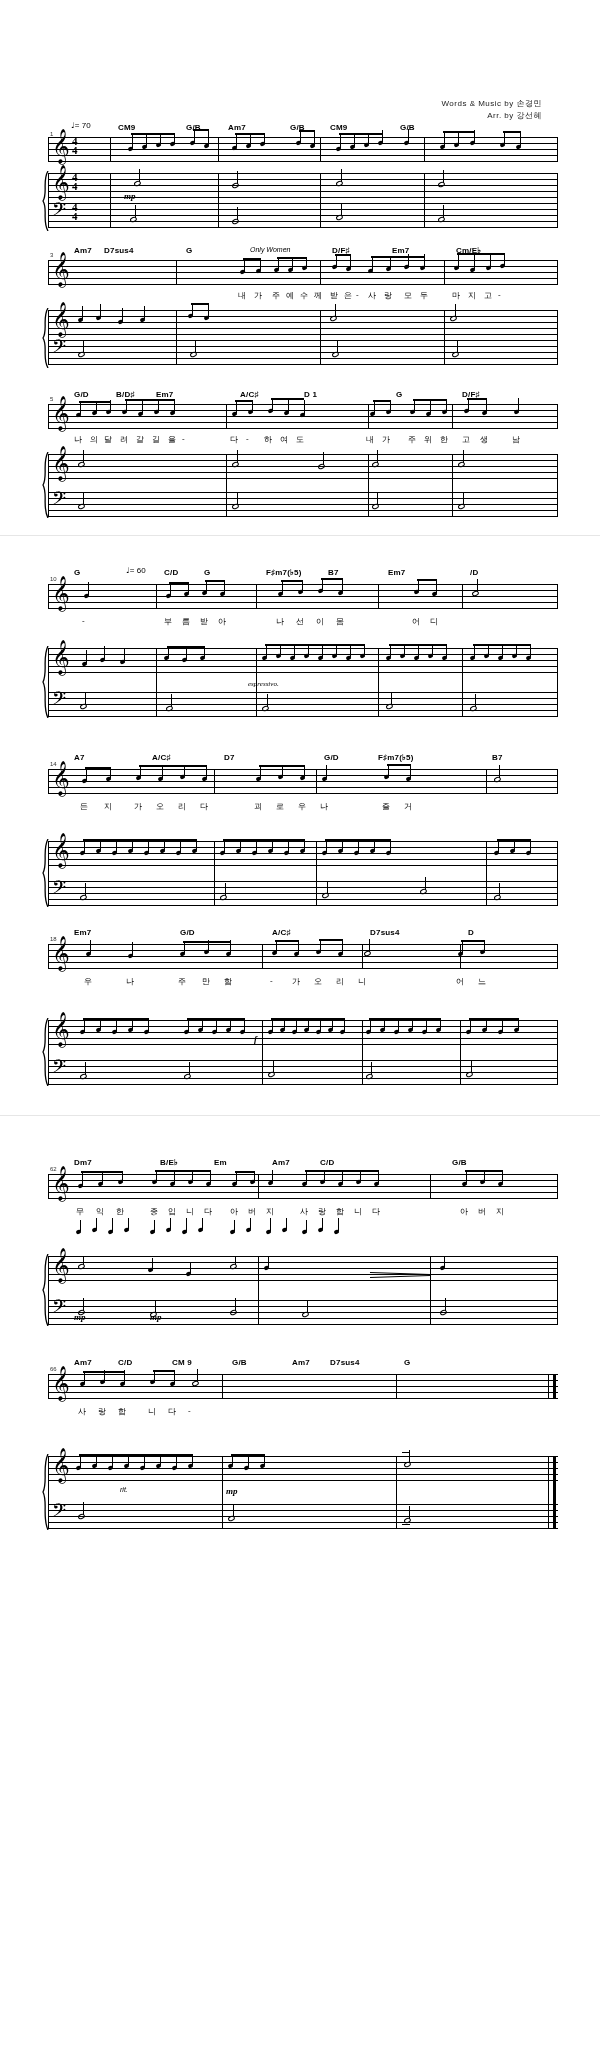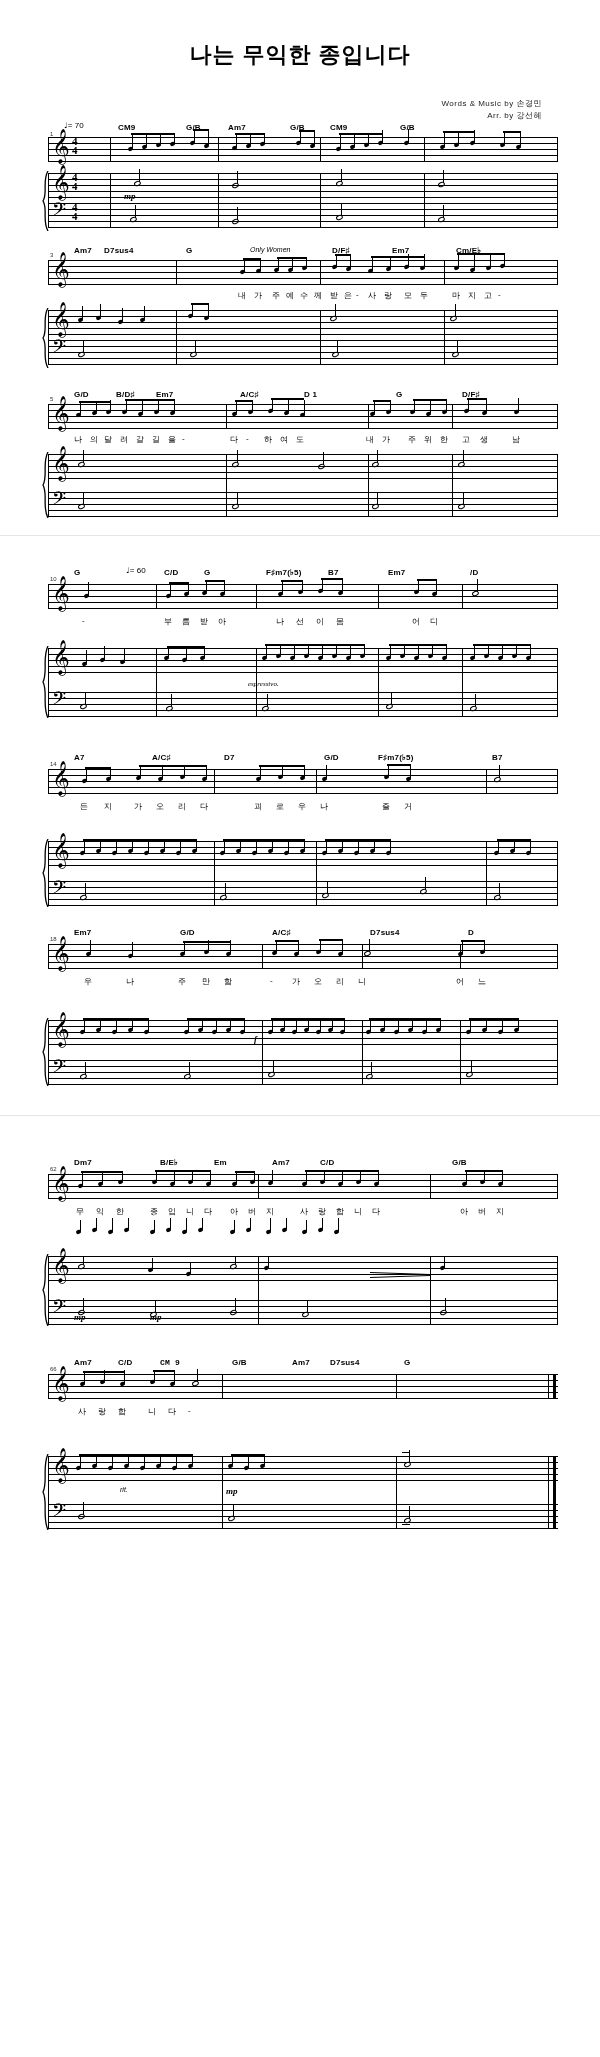--- a/index.html
+++ b/index.html
@@ -206,29 +206,28 @@
     position: absolute;
     left: 0; width: 600px; height: 1px;
     background: #e6e6e6;
   }
 </style>
 </head>
 <body>
 
 <div class="page">
 
-  <div class="title">나는 무익한 종입니다</div>
 
   <div class="credits">
     <div>Words &amp; Music by 손경민</div>
     <div>Arr. by 강선혜</div>
   </div>
 
   <div class="system" style="top:125px; height:80px;">
-    <div class="tempo" style="left:64px; top:-4px;">
+    <div class="tempo" style="left:71px; top:-4px;">
       <span style="font-family:'DejaVu Sans',sans-serif;">♩</span><span>= 70</span>
     </div>
     <div class="measnum" style="left:50px; top:6px;">1</div>
 
     <div class="staff" style="top:12px;"></div>
 
     <div class="staff" style="top:48px;"></div>
     <div class="staff" style="top:78px;"></div>
 
     <div class="sysbar" style="top:12px; height:24px;"></div>
@@ -1252,21 +1251,21 @@
           <path d="M8 0 C2 13, 8 28, 3 38 C8 48, 2 63, 8 76" stroke="#000" fill="none" stroke-width="1.3"></path>
         </svg>
     </div>
 
     <div class="clef treble" style="left:52px; top:8px;">𝄞</div>
     <div class="clef treble" style="left:52px; top:90px;">𝄞</div>
     <div class="clef bass" style="left:52px; top:142px;">𝄢</div>
 
     <div class="chord" style="left:74px; top:-2px;">Am7</div>
     <div class="chord" style="left:118px; top:-2px;">C/D</div>
-    <div class="chord" style="left:160px; top:-2px;font-family:Liberation Mono, monospace;">CM 9</div>
+    <div class="chord" style="left:172px; top:-2px;">CM 9</div>
     <div class="chord" style="left:232px; top:-2px;">G/B</div>
     <div class="chord" style="left:292px; top:-2px;">Am7</div>
     <div class="chord" style="left:330px; top:-2px;">D7sus4</div>
     <div class="chord" style="left:404px; top:-2px;">G</div>
 
     <div class="barline" style="left:222px; top:14px; height:24px;"></div>
     <div class="barline" style="left:222px; top:96px; height:72px;"></div>
     <div class="barline" style="left:396px; top:14px; height:24px;"></div>
     <div class="barline" style="left:396px; top:96px; height:72px;"></div>
     <div class="endbar" style="left:548px; top:14px; height:24px;"></div>

